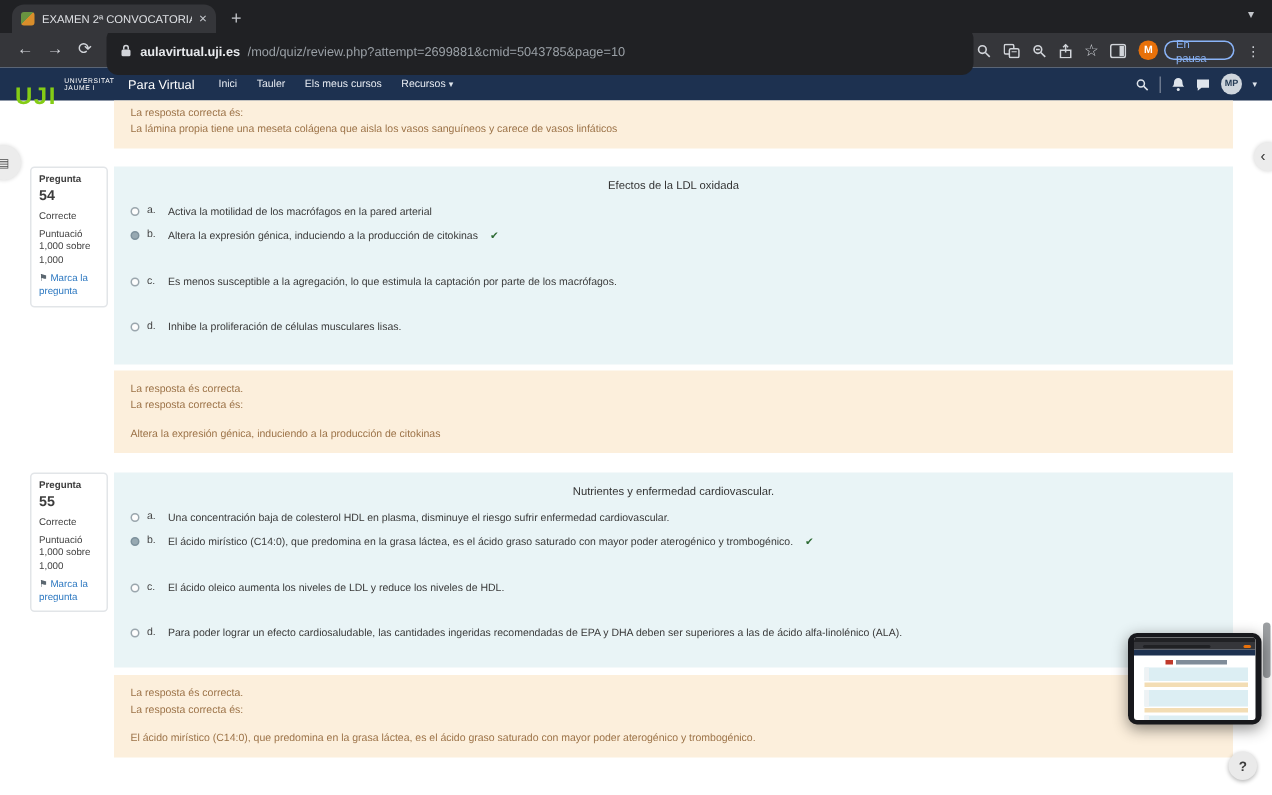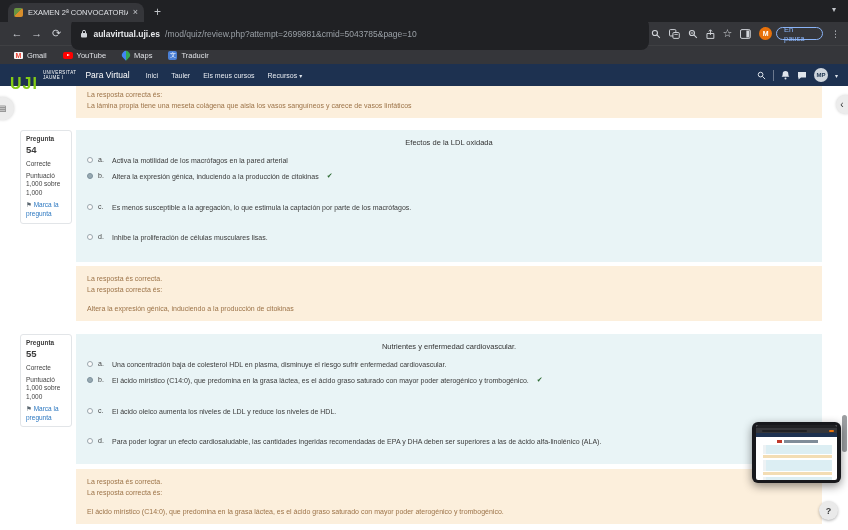--- a/index.html
+++ b/index.html
@@ -168,38 +168,20 @@
       <svg class="icon-svg" width="11" height="10" viewBox="0 0 11 10">
           <rect x="0.5" y="0.5" width="10" height="9" rx="1.5" stroke="#d2d5da" fill="none"></rect>
           <rect x="6.5" y="1.5" width="3" height="7" fill="#d2d5da"></rect>
         </svg>
       <span class="avatar-m">M</span>
       <span class="pause-pill">En pausa</span>
       <span class="dots">⋮</span>
     </div>
   </div>
 
-  <div class="bookmarks">
-    <span class="bm">
-      <span class="bm-gmail">M</span>
-      <span>Gmail</span>
-    </span>
-    <span class="bm">
-      <span class="bm-yt"></span>
-      <span>YouTube</span>
-    </span>
-    <span class="bm">
-      <span class="bm-maps"></span>
-      <span>Maps</span>
-    </span>
-    <span class="bm">
-      <span class="bm-trad">文</span>
-      <span>Traducir</span>
-    </span>
-  </div>
 
   <div class="moodle">
     <span class="uji">UJI</span>
     <span class="uji-lines">
       <span>UNIVERSITAT</span>
       <span>JAUME I</span>
     </span>
     <span class="site-name">Para Virtual</span>
     <span class="mnav">
       <span class="mnav-item">

